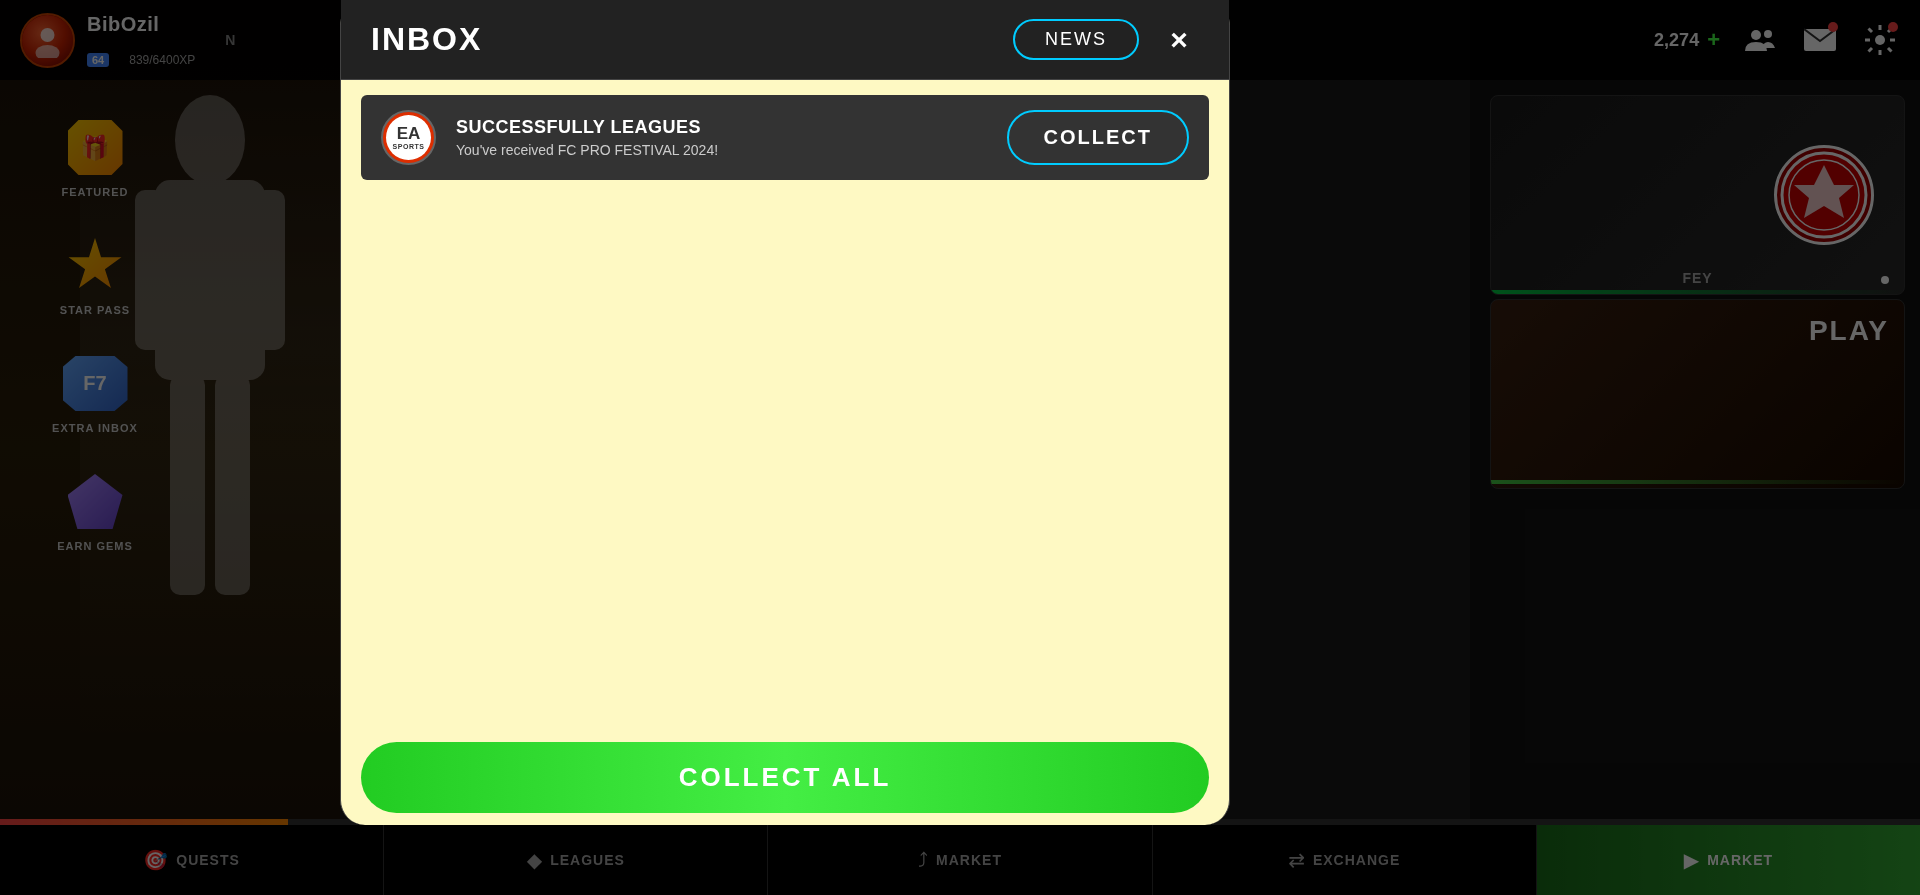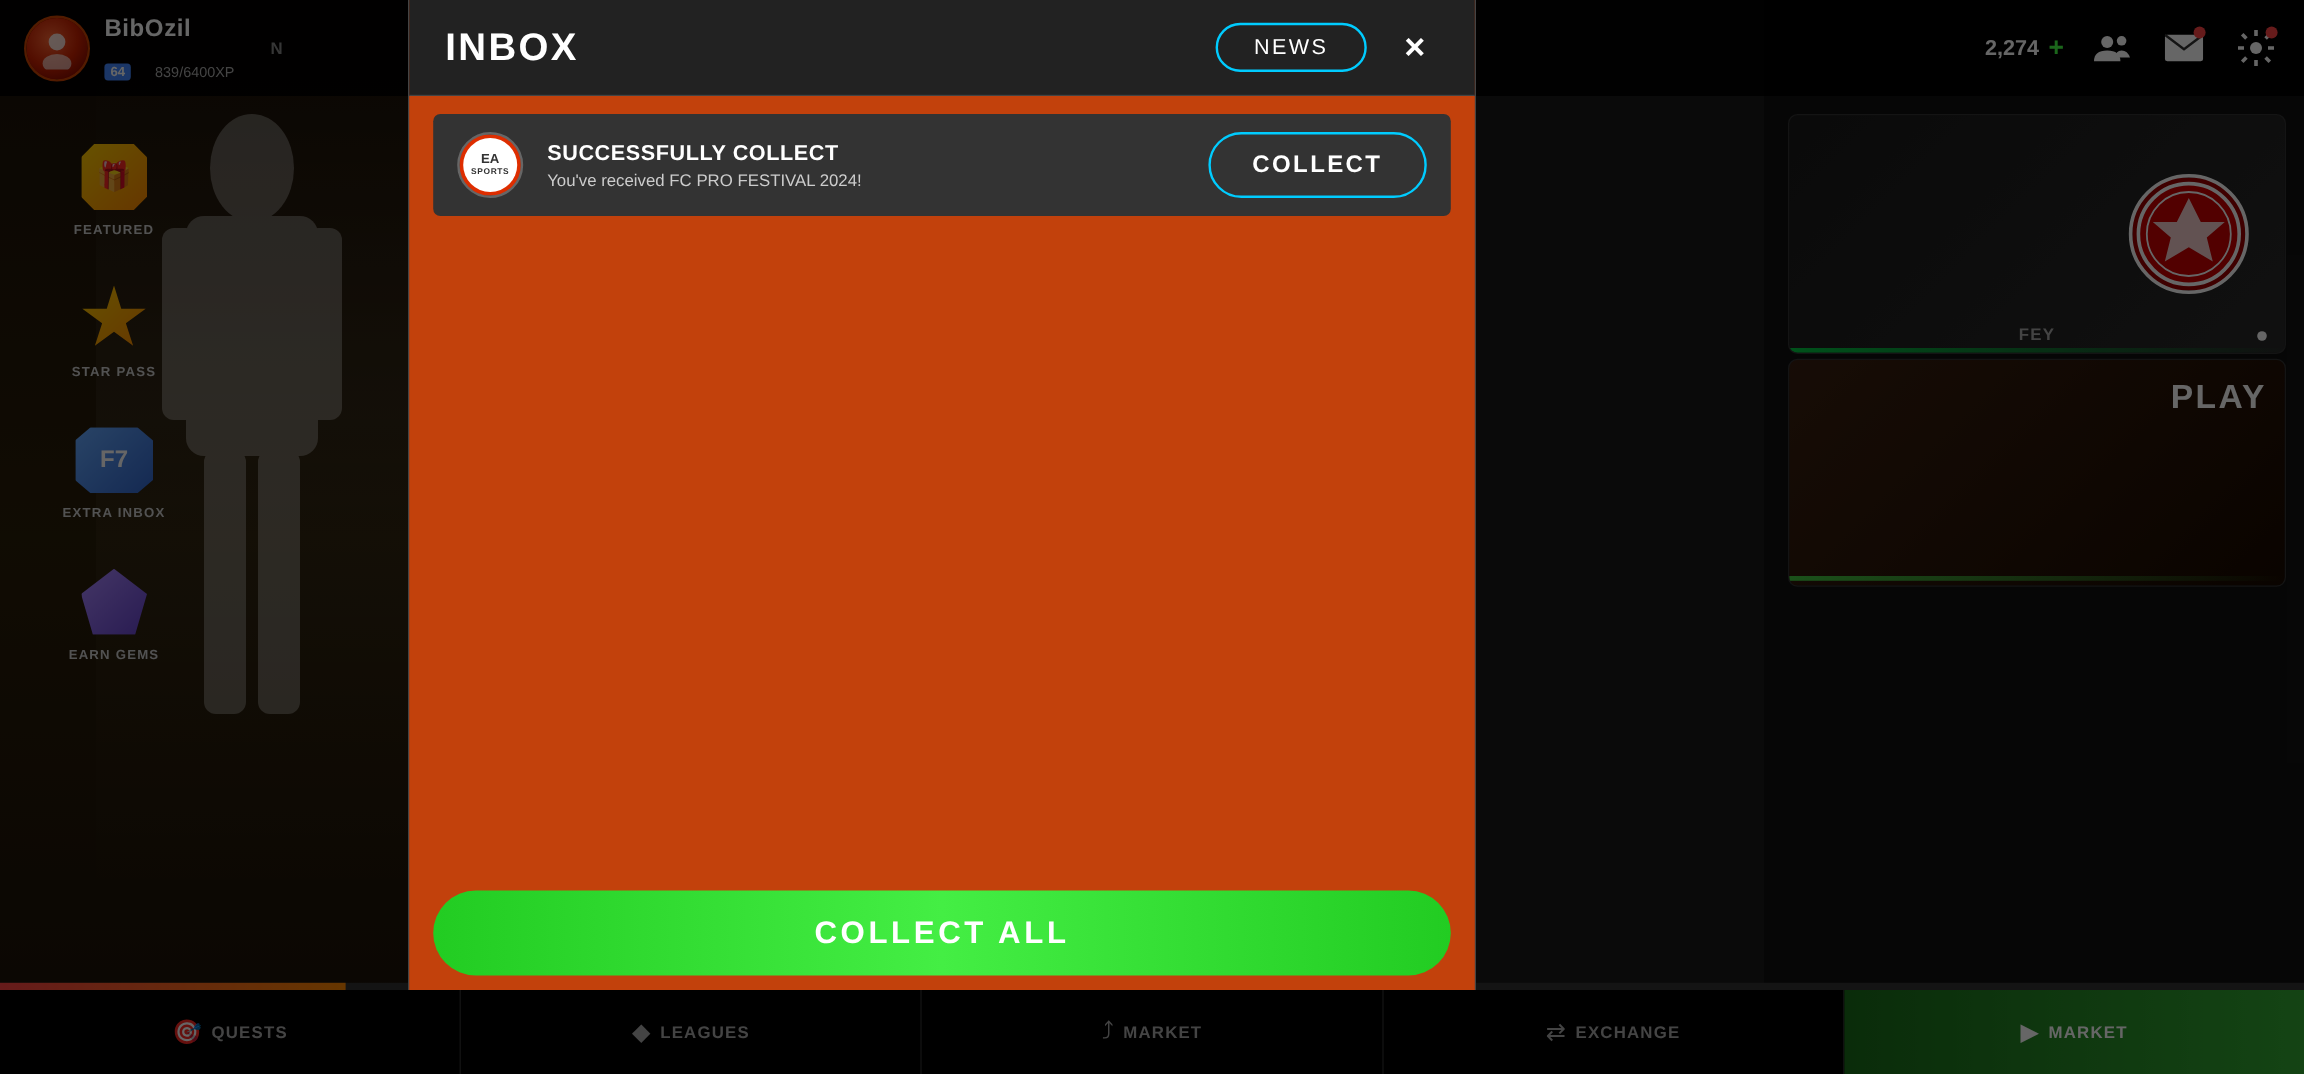--- a/index.html
+++ b/index.html
@@ -375,26 +375,27 @@
       z-index: 50;
     }
 
     
     .inbox-modal {
       position: absolute;
       left: 340px;
       top: 0;
       width: 890px;
       bottom: 70px;
-      background: #c2410c;
+      background: #fef9c3;
       z-index: 100;
       display: flex;
       flex-direction: column;
       border-left: 1px solid #444;
       border-right: 1px solid #444;
+      border-radius: 25px;
     }
 
     .inbox-header {
       display: flex;
       align-items: center;
       padding: 0 30px;
       height: 80px;
       background: #222;
       border-bottom: 1px solid #444;
       flex-shrink: 0;
@@ -469,21 +470,21 @@
       border-radius: 50%;
       background: #fff;
       display: flex;
       flex-direction: column;
       align-items: center;
       justify-content: center;
       gap: 1px;
     }
 
     .ea-text {
-      font-size: 11px;
+      font-size: 17px;
       font-weight: 900;
       color: #333;
       line-height: 1;
     }
 
     .ea-sports-text {
       font-size: 7px;
       font-weight: 900;
       color: #333;
       letter-spacing: 0.5px;
@@ -754,21 +755,21 @@
 
   <div class="inbox-list">
     <div class="inbox-item">
       <div class="ea-logo">
         <div class="ea-logo-inner">
           <span class="ea-text">EA</span>
           <span class="ea-sports-text">SPORTS</span>
         </div>
       </div>
       <div class="inbox-message">
-        <div class="inbox-subject">SUCCESSFULLY COLLECT</div>
+        <div class="inbox-subject">SUCCESSFULLY LEAGUES</div>
         <div class="inbox-body">You've received FC PRO FESTIVAL 2024!</div>
       </div>
       <button class="collect-button">COLLECT</button>
     </div>
   </div>
 
   <div class="collect-all-bar">
     <button class="collect-all-button">COLLECT ALL</button>
   </div>
 </div>

